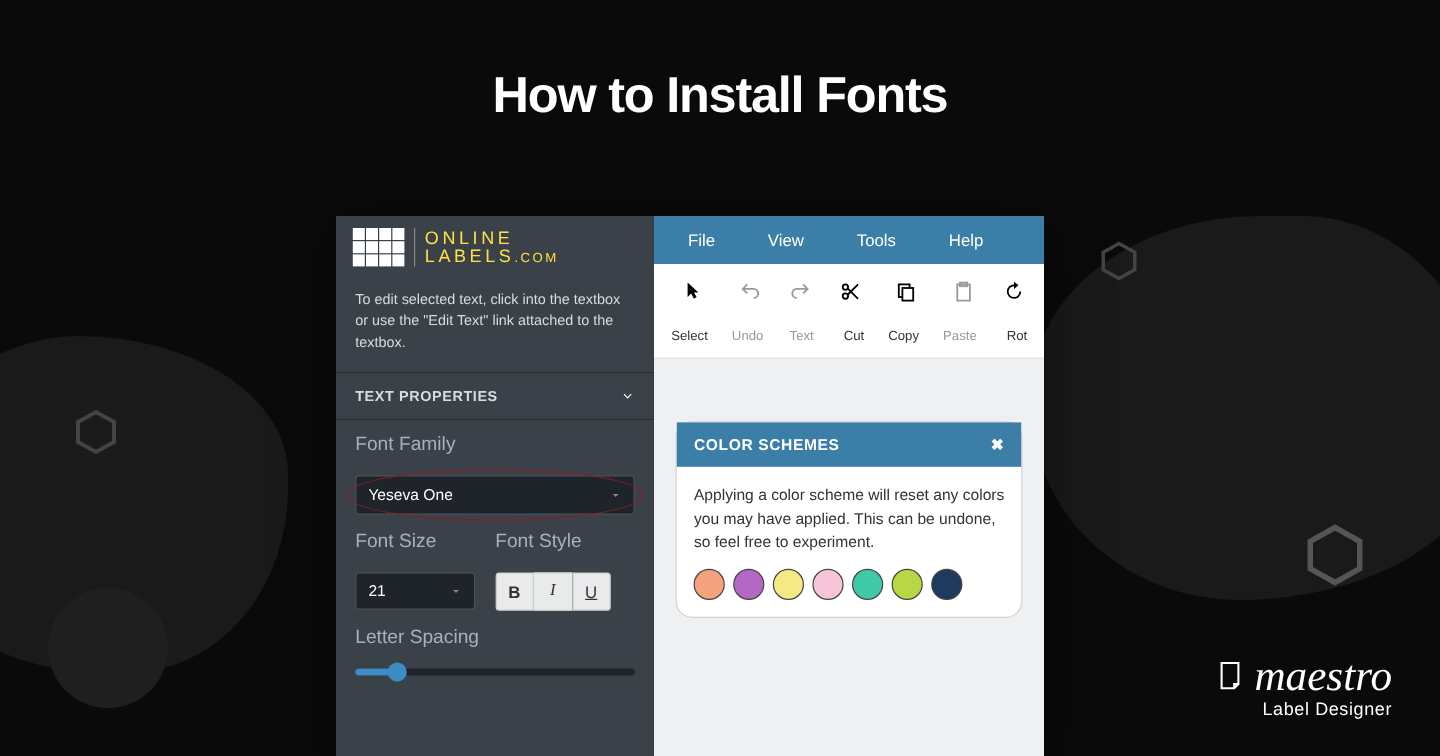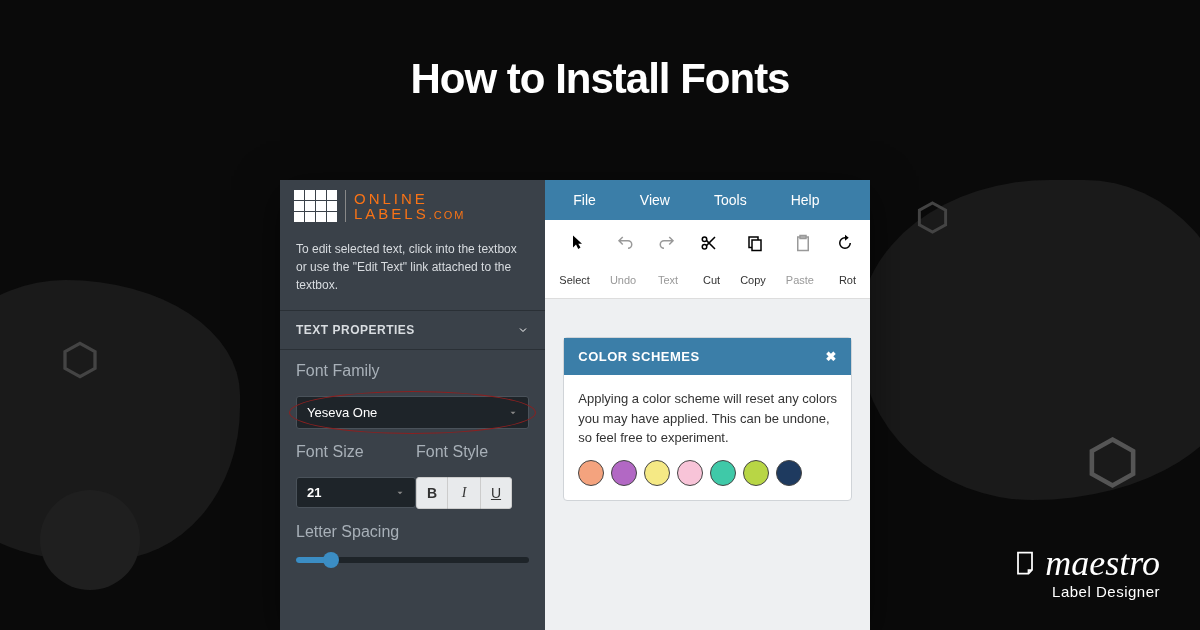--- a/index.html
+++ b/index.html
@@ -15,58 +15,58 @@
 .hex-3 { right: 250px; top: 200px; width: 35px; height: 35px; }
 
 .title { color: #fff; font-size: 42px; font-weight: 800; text-align: center; padding-top: 55px; letter-spacing: -1px; }
 
 .app { position: absolute; left: 280px; top: 180px; width: 590px; height: 450px; display: flex; box-shadow: 0 10px 40px rgba(0,0,0,0.5); }
 
 .sidebar { width: 290px; background: #3a4149; color: #d8dce0; display: flex; flex-direction: column; }
 .logo { padding: 10px 14px 6px; display: flex; align-items: center; gap: 8px; }
 .logo-grid { display: grid; grid-template-columns: repeat(4, 10px); grid-template-rows: repeat(3, 10px); gap: 1px; }
 .logo-grid div { background: #fff; }
-.logo-text { color: #f97316; font-family: Georgia, serif; letter-spacing: 3px; font-size: 15px; line-height: 1; }
+.logo-text { color: #fde047; font-family: Georgia, serif; letter-spacing: 3px; font-size: 15px; line-height: 1; }
 .logo-text .small { font-size: 11px; letter-spacing: 2px; }
 .logo-divider { width: 1px; height: 32px; background: #888; }
 
 .hint { font-size: 12px; color: #d8dce0; padding: 12px 16px 16px; line-height: 1.5; }
 
 .section-header { display: flex; justify-content: space-between; align-items: center; padding: 12px 16px; font-size: 12px; font-weight: bold; letter-spacing: 0.5px; border-top: 1px solid #2a3036; border-bottom: 1px solid #2a3036; cursor: pointer; }
 .chevron { width: 12px; height: 12px; }
 
 .props { padding: 12px 16px; }
 .prop-label { font-size: 16px; color: #a8b0b8; margin-bottom: 16px; }
 .dropdown { background: #1e2429; border: 1px solid #4a525a; border-radius: 3px; padding: 8px 10px; display: flex; justify-content: space-between; align-items: center; font-size: 13px; color: #fff; cursor: pointer; position: relative; }
 .ellipse { position: absolute; left: -8px; top: -6px; right: -8px; bottom: -6px; border: 1px solid #8b2020; border-radius: 50%; pointer-events: none; }
 
 .row { display: flex; margin-top: 14px; }
 .col { flex: 1; }
-.size-input { background: #1e2429; border: 1px solid #4a525a; border-radius: 3px; padding: 7px 10px; display: flex; justify-content: space-between; align-items: center; font-size: 13px; color: #fff; width: 120px; font-weight: bold; }
+.size-input { background: #1e2429; border: 1px solid #4a525a; border-radius: 3px; padding: 7px 10px; display: flex; justify-content: space-between; align-items: center; font-size: 13px; color: #fff; width: 100px; }
 .style-btns { display: flex; gap: 0; }
 .style-btn { width: 32px; height: 32px; background: #e8eaec; color: #333; display: flex; align-items: center; justify-content: center; font-size: 14px; border: 1px solid #ccc; cursor: pointer; }
 .style-btn:first-child { border-radius: 3px 0 0 3px; font-weight: bold; }
 .style-btn:nth-child(2) { font-style: italic; font-family: Georgia, serif; border-left: none; border-right: none; }
 .style-btn:last-child { border-radius: 0 3px 3px 0; text-decoration: underline; }
 
 .slider-track { margin-top: 6px; height: 6px; background: #1e2429; border-radius: 3px; position: relative; }
 .slider-fill { position: absolute; left: 0; top: 0; bottom: 0; width: 15%; background: #3b8dc4; border-radius: 3px; }
 .slider-thumb { position: absolute; left: 15%; top: -5px; width: 16px; height: 16px; background: #3b8dc4; border-radius: 50%; transform: translateX(-50%); }
 
 .main { flex: 1; background: #fff; display: flex; flex-direction: column; }
 .menubar { background: #3b7ea8; color: #fff; display: flex; padding: 0 6px; }
 .menu-item { padding: 12px 22px; font-size: 14px; cursor: pointer; }
 
 .toolbar { background: #fff; border-bottom: 1px solid #ddd; display: flex; padding: 8px 4px; }
 .tool { display: flex; flex-direction: column; align-items: flex-end; gap: 20px; padding: 4px 10px; cursor: pointer; font-size: 11px; color: #333; }
 .tool.dim { color: #999; }
 .tool-icon { width: 22px; height: 22px; display: flex; align-items: center; justify-content: center; }
 
 .canvas { flex: 1; background: #eef0f2; padding: 38px 18px 0; }
-.panel { background: #fff; border: 1px solid #d0d4d8; border-radius: 4px; }
+.panel { background: #fff; border: 1px solid #d0d4d8; border-radius: 14px; margin-top: 14px; }
 .panel-header { background: #3b7ea8; color: #fff; padding: 11px 14px; font-size: 13px; font-weight: bold; letter-spacing: 0.5px; display: flex; justify-content: space-between; align-items: center; }
 .panel-body { padding: 14px; font-size: 13px; color: #333; line-height: 1.5; }
 .swatches { display: flex; gap: 7px; margin-top: 12px; }
 .swatch { width: 26px; height: 26px; border-radius: 50%; border: 1.5px solid #444; cursor: pointer; }
 
 .brand { position: absolute; right: 40px; bottom: 30px; color: #fff; text-align: right; }
 .brand-line { display:flex; align-items:flex-end; gap:6px; justify-content:flex-end;}
 .brand-main { font-family: Georgia, serif; font-size: 36px; font-style: italic; line-height: 1; }
 .brand-sub { font-size: 15px; letter-spacing: 0.5px; margin-top: 2px; }
 .brand svg { margin-bottom: 4px; }

